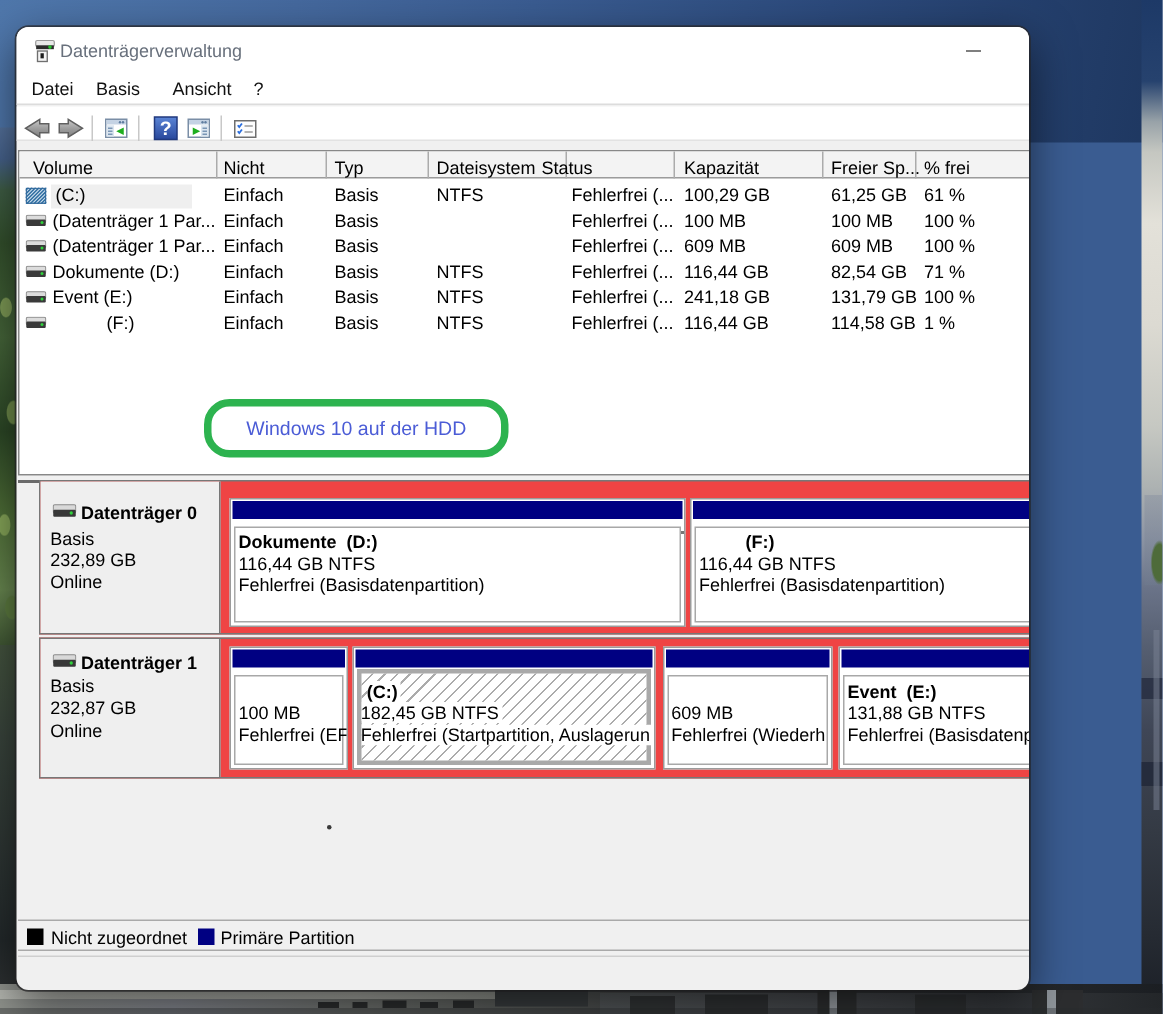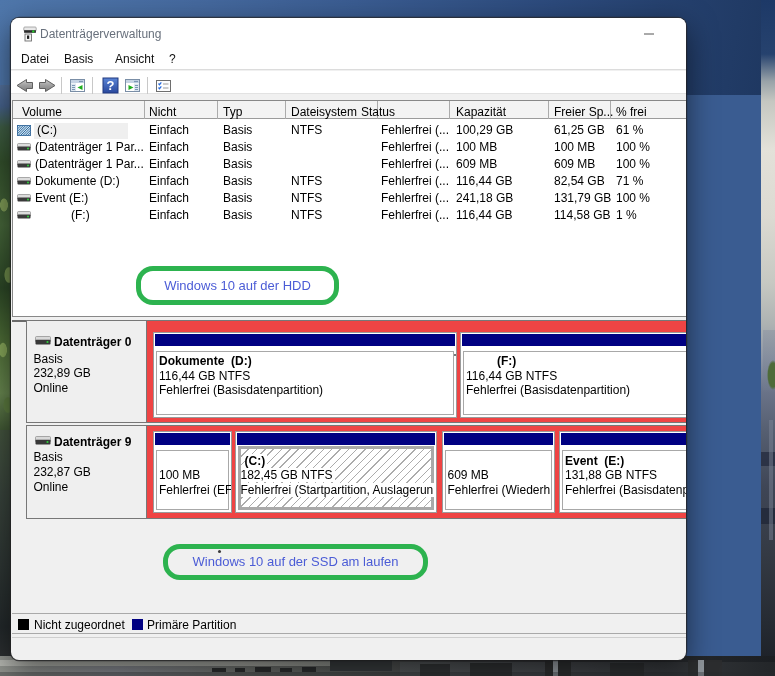--- a/index.html
+++ b/index.html
@@ -318,21 +318,21 @@
         </div>
       </div>
     </div>
     <div class="abs diskrow" id="disk1" style="top:407px;height:94px">
       <div class="dhead">
         <svg class="abs" style="left:8px;top:10px" width="16" height="10" viewBox="0 0 16 10">
           <rect x="0.5" y="0.5" width="15" height="5.5" rx="1" fill="#d9d9d9" stroke="#8a8a8a" stroke-width="0.7"></rect>
           <rect x="0.5" y="3.8" width="15" height="4.7" rx="0.8" fill="#383838"></rect>
           <circle cx="12.5" cy="6" r="1.1" fill="#2fd13b"></circle>
         </svg>
-        <div class="abs b" style="left:27px;top:9px;font-size:12px;height:15px;line-height:15px">Datenträger 9</div>
+        <div class="abs b" style="left:27px;top:9px;font-size:12px;height:15px;line-height:15px">Datenträger 1</div>
         <div class="abs" style="left:6.5px;top:24px;font-size:12px;line-height:15px">Basis<br>232,87 GB<br>Online</div>
       </div>
       <div class="pbox" style="left:126px;top:5px;width:78.5px;height:82px">
         <div class="pstripe"></div>
         <div class="pibox"></div>
         <div class="ptxt" style="top:36px">
           <div>100 MB</div>
           <div>Fehlerfrei (EF</div>
         </div>
       </div>
@@ -359,21 +359,20 @@
         <div class="ptxt">
           <div class="b">Event&nbsp; (E:)</div>
           <div>131,88 GB NTFS</div>
           <div>Fehlerfrei (Basisdatenpartition)</div>
         </div>
       </div>
     </div>
 
     <div class="abs" style="left:207px;top:532px;width:3px;height:3px;background:#3a3a3a;border-radius:50%"></div>
     <div class="abs" style="left:443px;top:336px;width:2px;height:2px;background:#777"></div>
-    <div class="abs annot" id="annot2" style="left:152px;top:526px;width:265px;height:36px;line-height:26px">Windows 10 auf der SSD am laufen</div>
 
     <div class="abs" style="left:1px;top:619px;width:749px;height:1px;background:#cfcfcf"></div>
     <div class="abs" id="legend">
       <div class="lsq" style="left:6px;background:#000"></div>
       <div class="ltx" style="left:22px">Nicht zugeordnet</div>
       <div class="lsq" style="left:120px;background:#000082"></div>
       <div class="ltx" style="left:135px">Primäre Partition</div>
     </div>
   </div>
 

